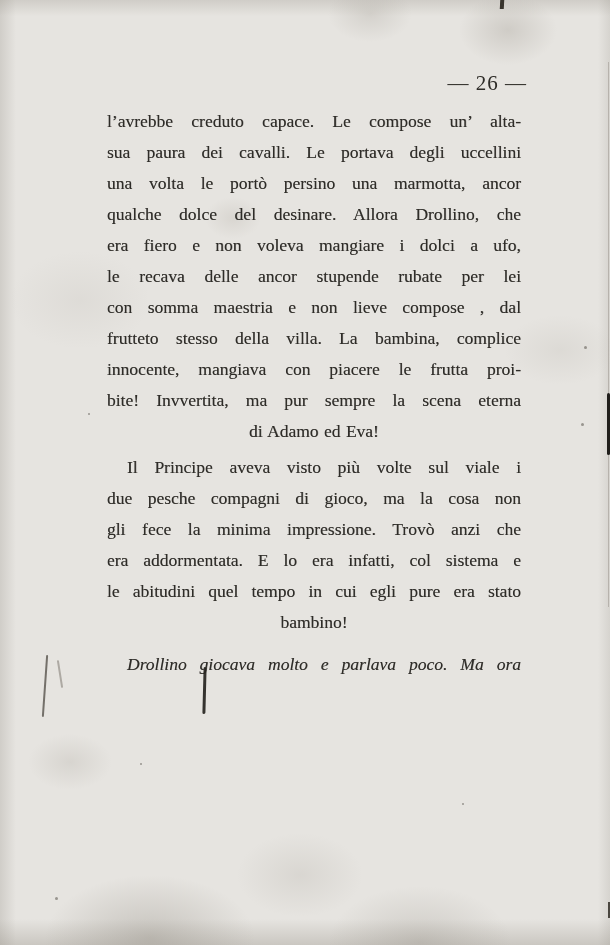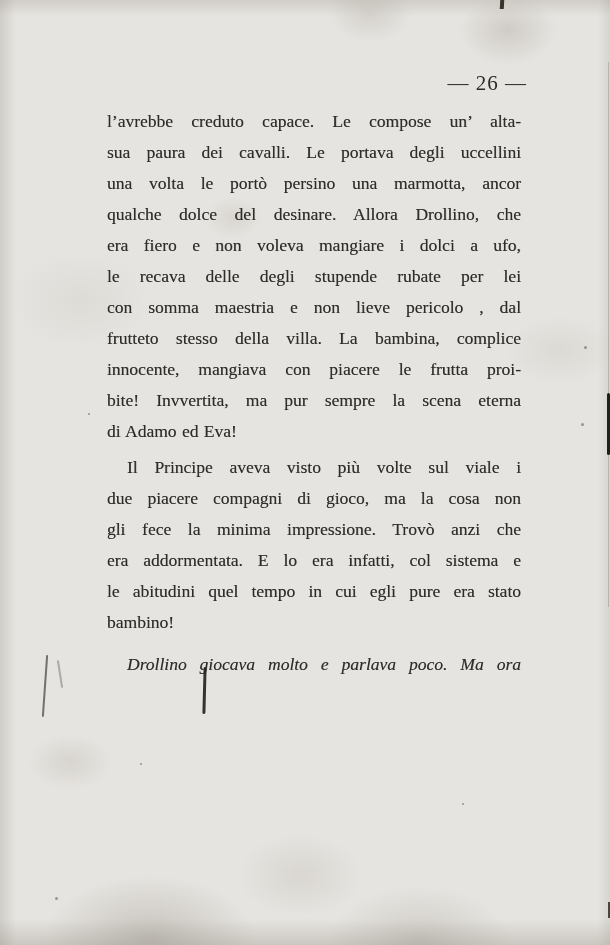--- a/index.html
+++ b/index.html
@@ -47,21 +47,21 @@
     position: absolute;
     left: 107px; top: 106px; width: 414px;
     font-size: 17.5px;
     line-height: 31px;
     word-spacing: 1px;
     text-shadow: 0.3px 0.3px 0.4px rgba(46,44,40,0.45);
   }
   .para { margin: 0; }
   .para.p2 { margin-top: 5px; }
   .para.p3 { margin-top: 11px; font-style: italic; }
-  .l { height: 31px; white-space: nowrap; }
+  .l { height: 31px; white-space: nowrap; text-align: center; }
   .l.j { text-align: justify; text-align-last: justify; white-space: normal; }
   .l.ind { text-indent: 20px; }
   
   .artifact { position: absolute; }
   .right-edge-line   { left: 607.5px; top: 62px;  width: 1.5px; height: 545px; background: rgba(122,116,106,0.35); }
   .right-edge-bar    { left: 606.5px; top: 393px; width: 3.5px; height: 62px;  background: #201e1b; border-radius: 2px; }
   .bottom-right-sliver { left: 608px; top: 902px; width: 2px;   height: 16px;  background: #4a463f; }
   .top-edge-mark     { left: 500px;  top: 0;      width: 4px;   height: 9px;   background: #39352e; transform: rotate(3deg); }
   .pen-mark-primary  { left: 44px;   top: 655px;  width: 2px;   height: 62px;  background: rgba(62,57,50,0.68); transform: rotate(4deg); border-radius: 1px; }
   .pen-mark-secondary{ left: 59px;   top: 660px;  width: 2px;   height: 28px;  background: rgba(95,88,78,0.42); transform: rotate(-9deg); border-radius: 1px; }
@@ -82,31 +82,31 @@
 
   <div class="pagenum">— 26 —</div>
 
   <div class="content">
     <div class="para p1">
       <div class="l j">l’avrebbe creduto capace. Le compose un’ alta-</div>
       <div class="l j">sua paura dei cavalli. Le portava degli uccellini</div>
       <div class="l j">una volta le portò persino una marmotta, ancor</div>
       <div class="l j">qualche dolce del desinare. Allora Drollino, che</div>
       <div class="l j">era fiero e non voleva mangiare i dolci a ufo,</div>
-      <div class="l j">le recava delle degli stupende rubate per lei</div>
-      <div class="l j">con somma maestria e non lieve pericolo , dal</div>
+      <div class="l j">le recava delle ancor stupende rubate per lei</div>
+      <div class="l j">con somma maestria e non lieve compose , dal</div>
       <div class="l j">frutteto stesso della villa. La bambina, complice</div>
       <div class="l j">innocente, mangiava con piacere le frutta proi-</div>
       <div class="l j">bite! Invvertita, ma pur sempre la scena eterna</div>
       <div class="l">di Adamo ed Eva!</div>
     </div>
 
     <div class="para p2">
       <div class="l j ind">Il Principe aveva visto più volte sul viale i</div>
-      <div class="l j">due piacere compagni di gioco, ma la cosa non</div>
+      <div class="l j">due pesche compagni di gioco, ma la cosa non</div>
       <div class="l j">gli fece la minima impressione. Trovò anzi che</div>
       <div class="l j">era addormentata. E lo era infatti, col sistema e</div>
       <div class="l j">le abitudini quel tempo in cui egli pure era stato</div>
       <div class="l">bambino!</div>
     </div>
 
     <div class="para p3">
       <div class="l j ind">Drollino giocava molto e parlava poco. Ma ora</div>
     </div>
   </div>

